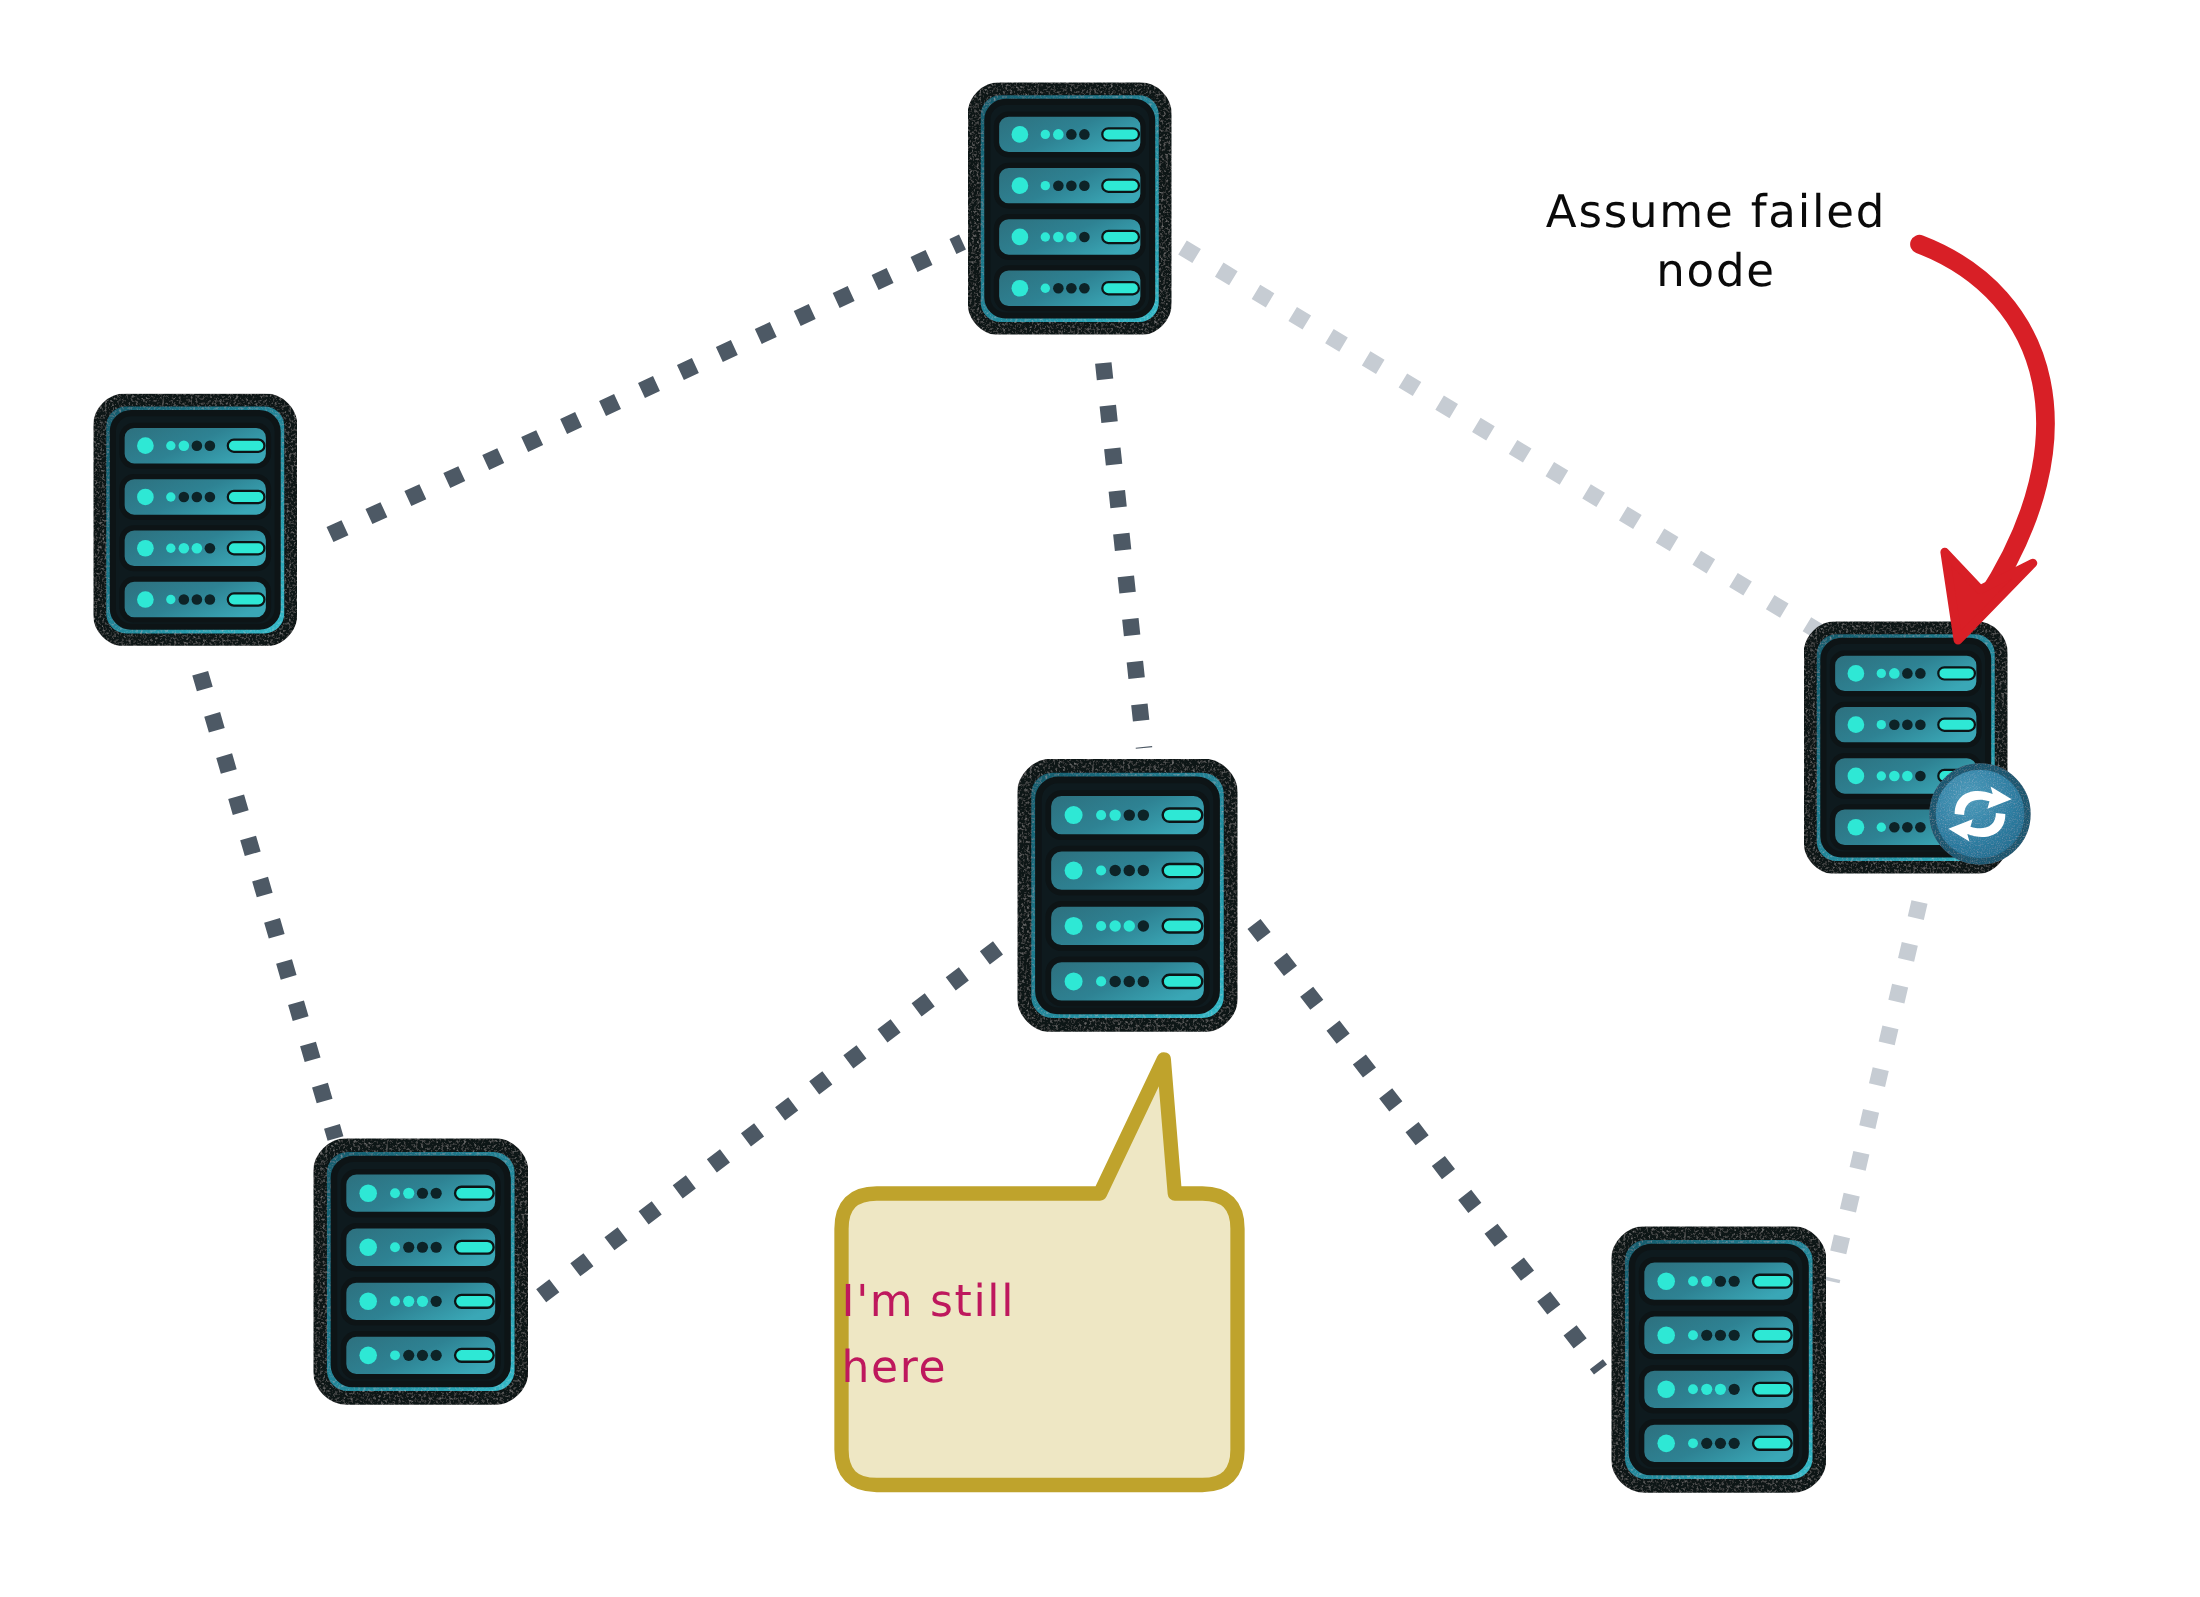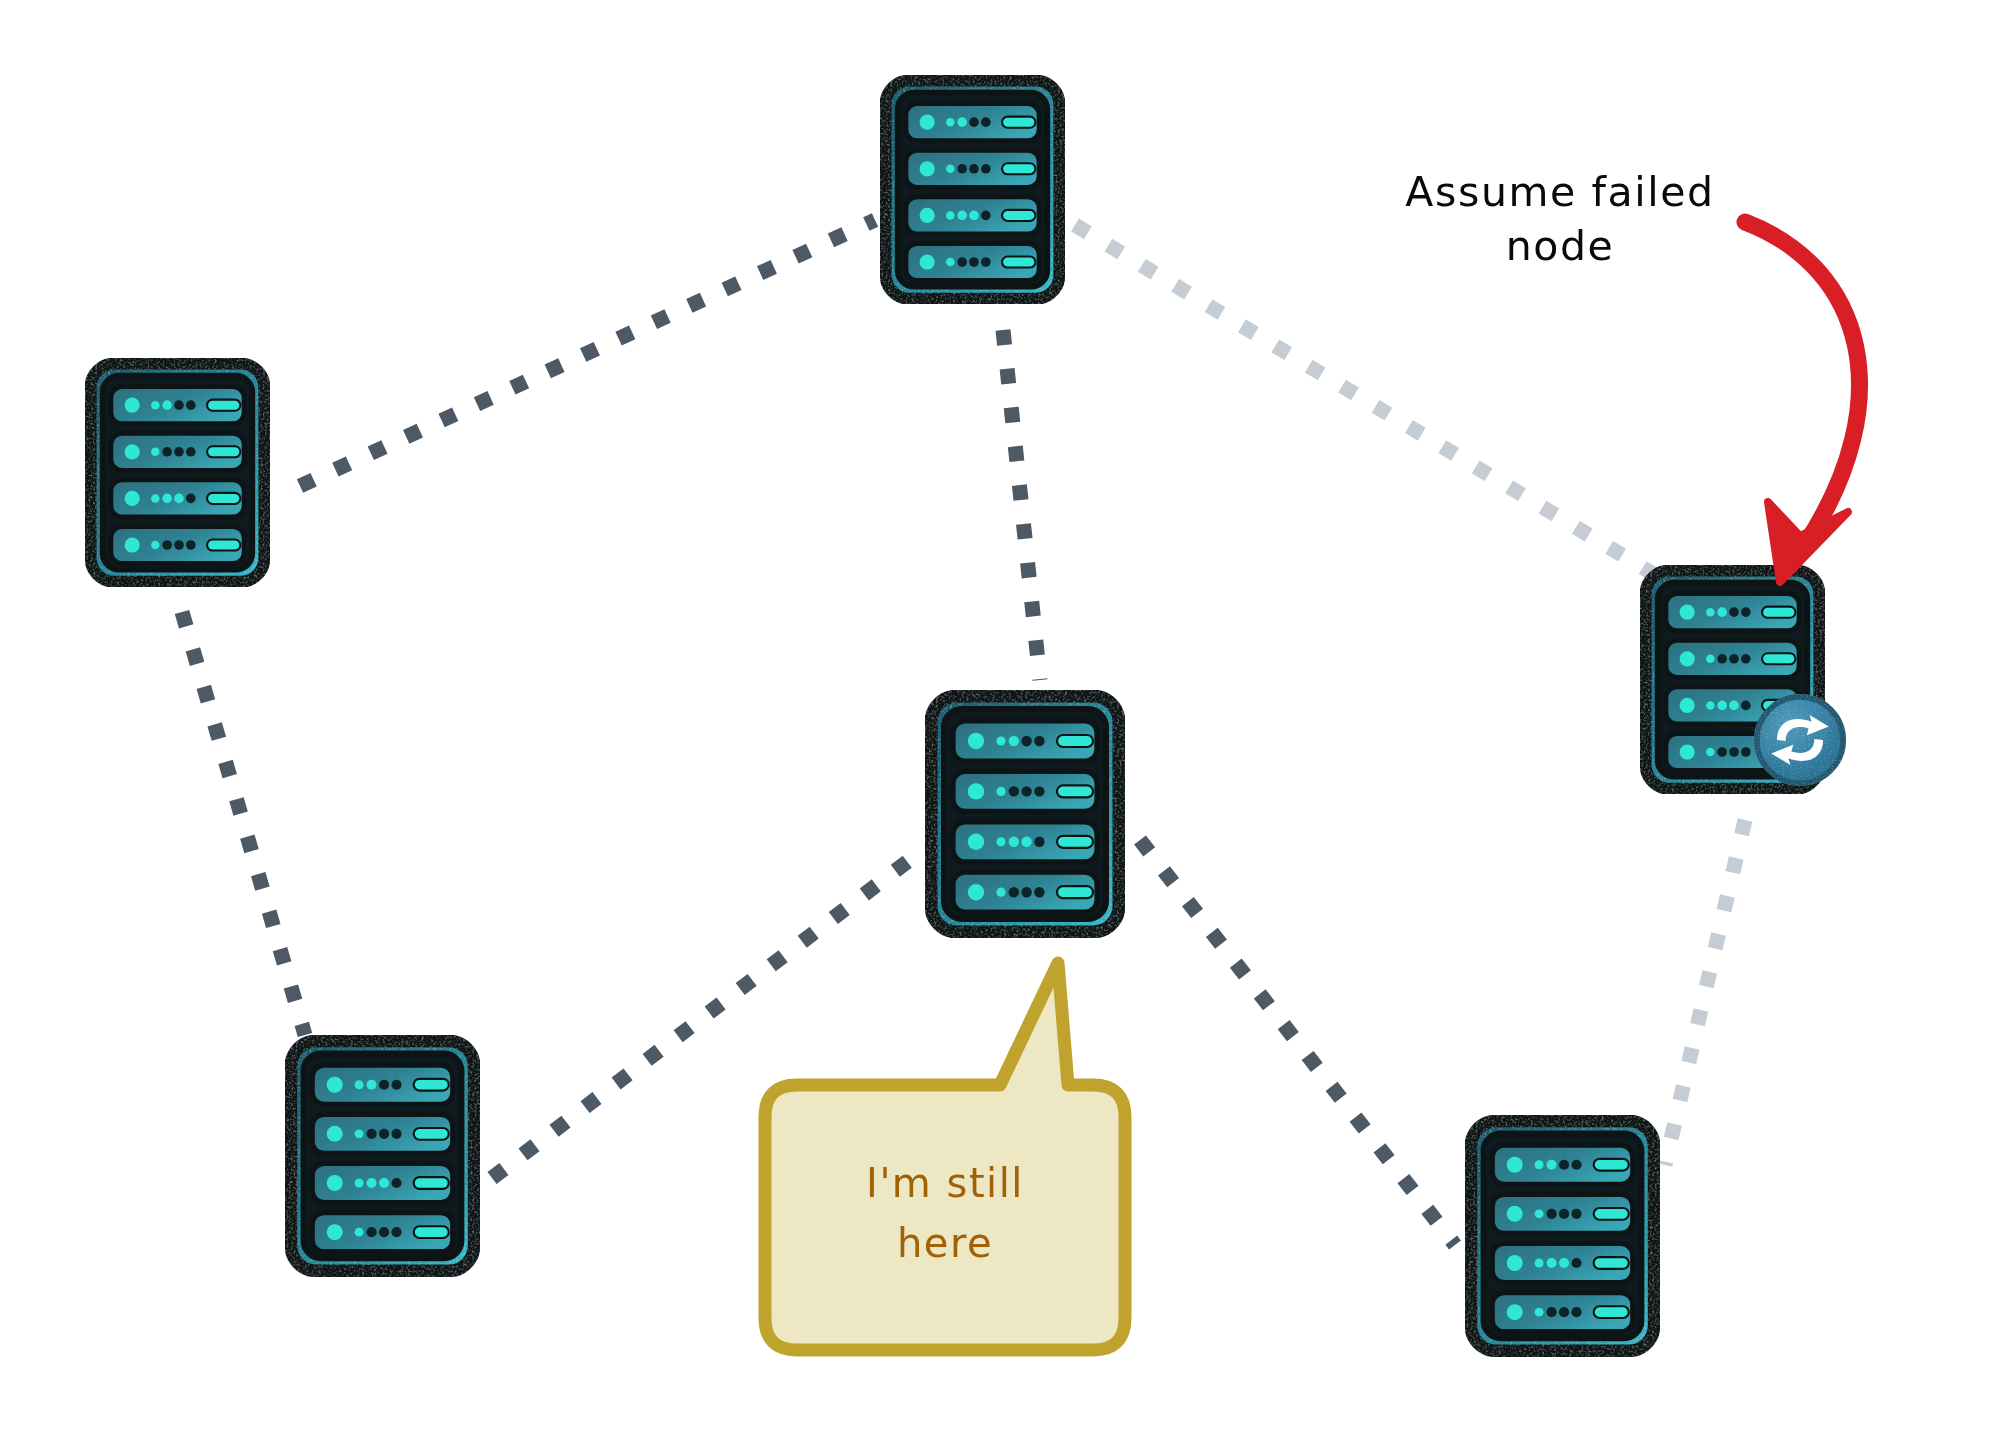--- a/index.html
+++ b/index.html
@@ -39,26 +39,26 @@
     font-size: 41px;
     line-height: 1.32;
     letter-spacing: 1.6px;
     text-align: center;
     white-space: pre-line;
     font-weight: 400;
   }
   .bubble-text {
     position: absolute;
     z-index: 4;
-    color: #a16207;
+    color: #be185d;
     font-family: "DejaVu Sans", sans-serif;
     font-size: 40px;
     line-height: 1.5;
     letter-spacing: 1.5px;
-    text-align: center;
+    text-align: left;
     white-space: pre-line;
   }
 </style>
 </head>
 <body>
 
 <div id="stage">
 
   <svg id="edges" viewBox="0 0 2000 1452">
     <g id="edge-group">

